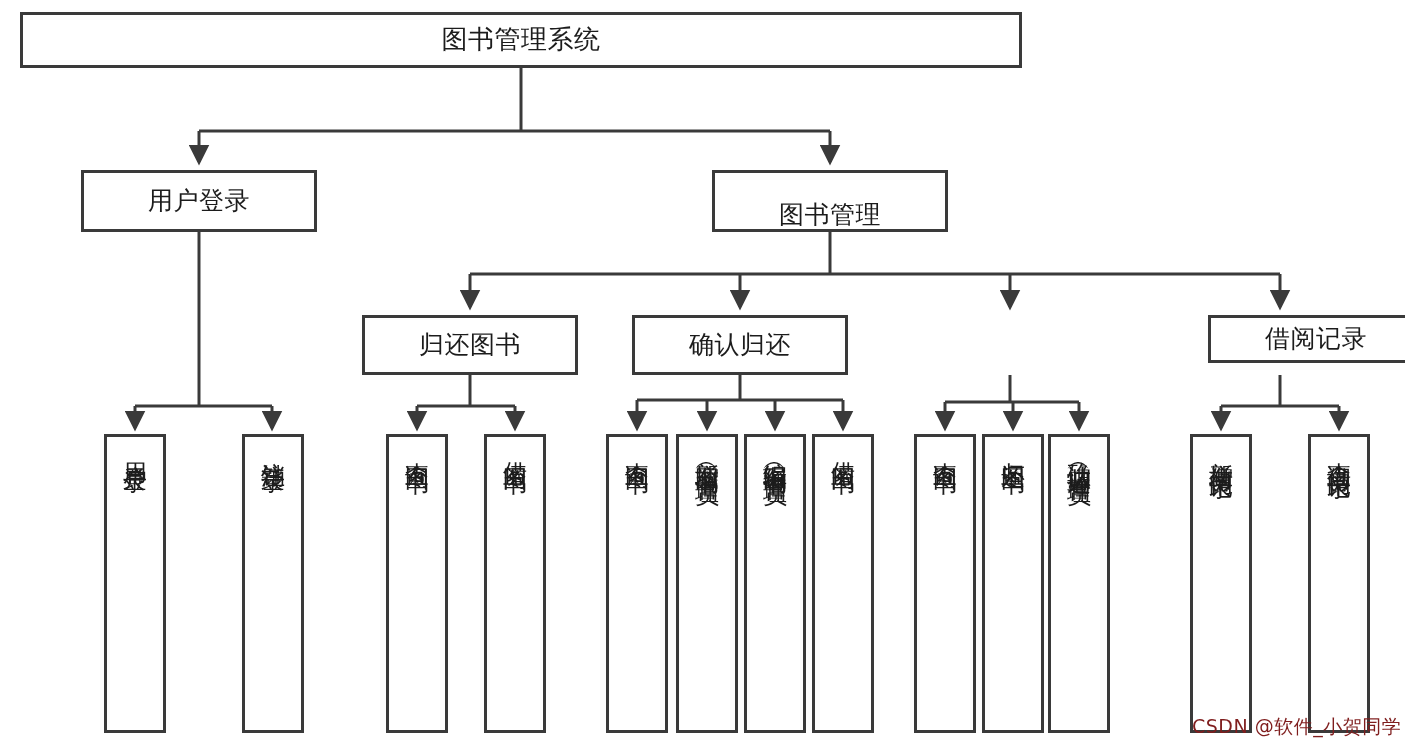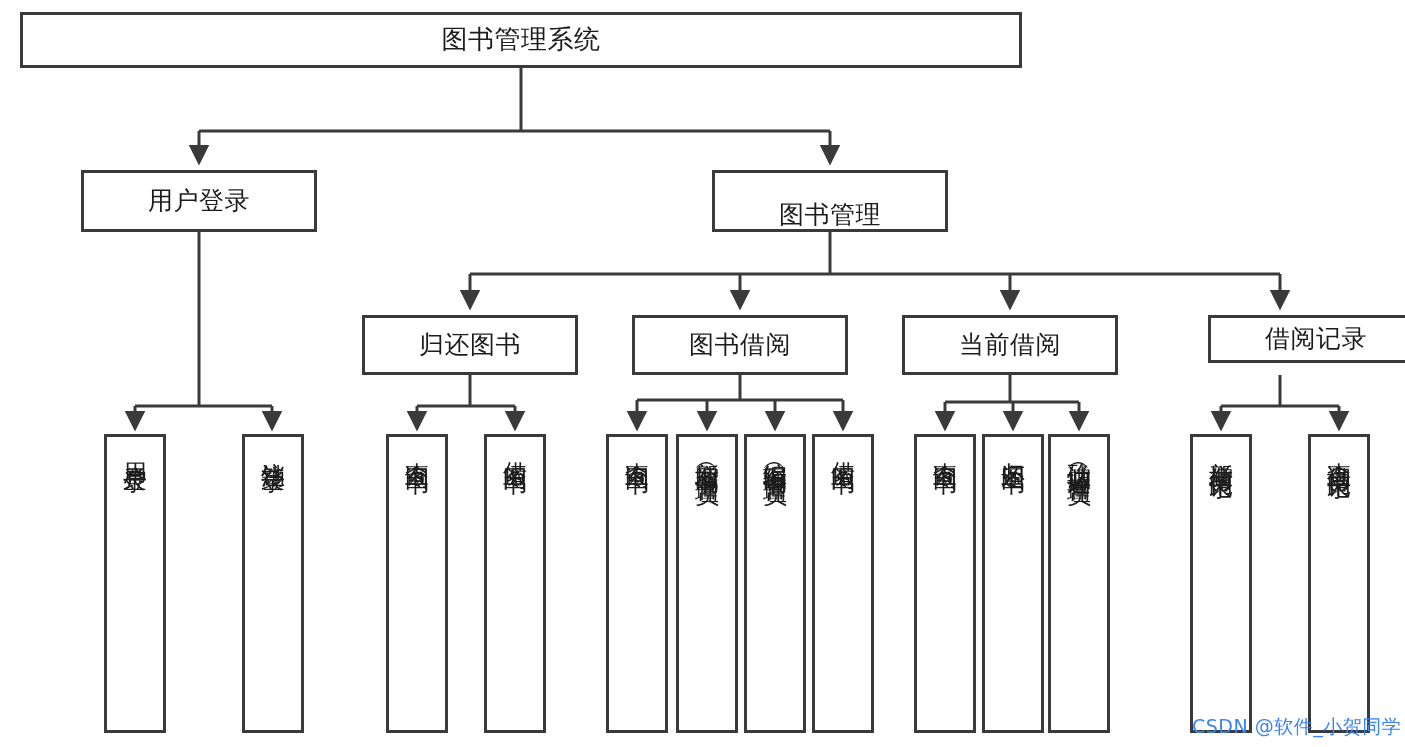--- a/index.html
+++ b/index.html
@@ -60,21 +60,21 @@
     font-size: 24px;
     line-height: 1.0;
     letter-spacing: 3px;
     white-space: nowrap;
   }
   #watermark {
     position: absolute;
     left: 1192px;
     top: 714px;
     font-size: 19px;
-    color: #3b82f6;
+    color: #7f1d1d;
     white-space: nowrap;
     letter-spacing: 0.5px;
     pointer-events: none;
   }
 </style>
 </head>
 <body>
 
 <div id="diagram-root">
 
@@ -136,24 +136,21 @@
     <span class="label">用户登录</span>
   </div>
   <div class="node horiz" style="left:712px; top:170px; width:236px; height:62px;align-items:flex-end;">
     <span class="label">图书管理</span>
   </div>
 
   <div class="node horiz" style="left:362px; top:315px; width:216px; height:60px;">
     <span class="label">归还图书</span>
   </div>
   <div class="node horiz" style="left:632px; top:315px; width:216px; height:60px;">
-    <span class="label">图书借阅</span>
-  </div>
-  <div class="node horiz" style="left:902px; top:315px; width:216px; height:60px;">
-    <span class="label">当前借阅</span>
+    <span class="label">确认归还</span>
   </div>
   <div class="node horiz" style="left:1172px; top:315px; width:216px; height:48px;margin-left:36px;">
     <span class="label">借阅记录</span>
   </div>
 
   <div class="node vert" style="left:104px; top:434px; width:62px; height:299px;">
     <span class="label">用户登录</span>
   </div>
   <div class="node vert" style="left:242px; top:434px; width:62px; height:299px;">
     <span class="label">注销登录</span>

